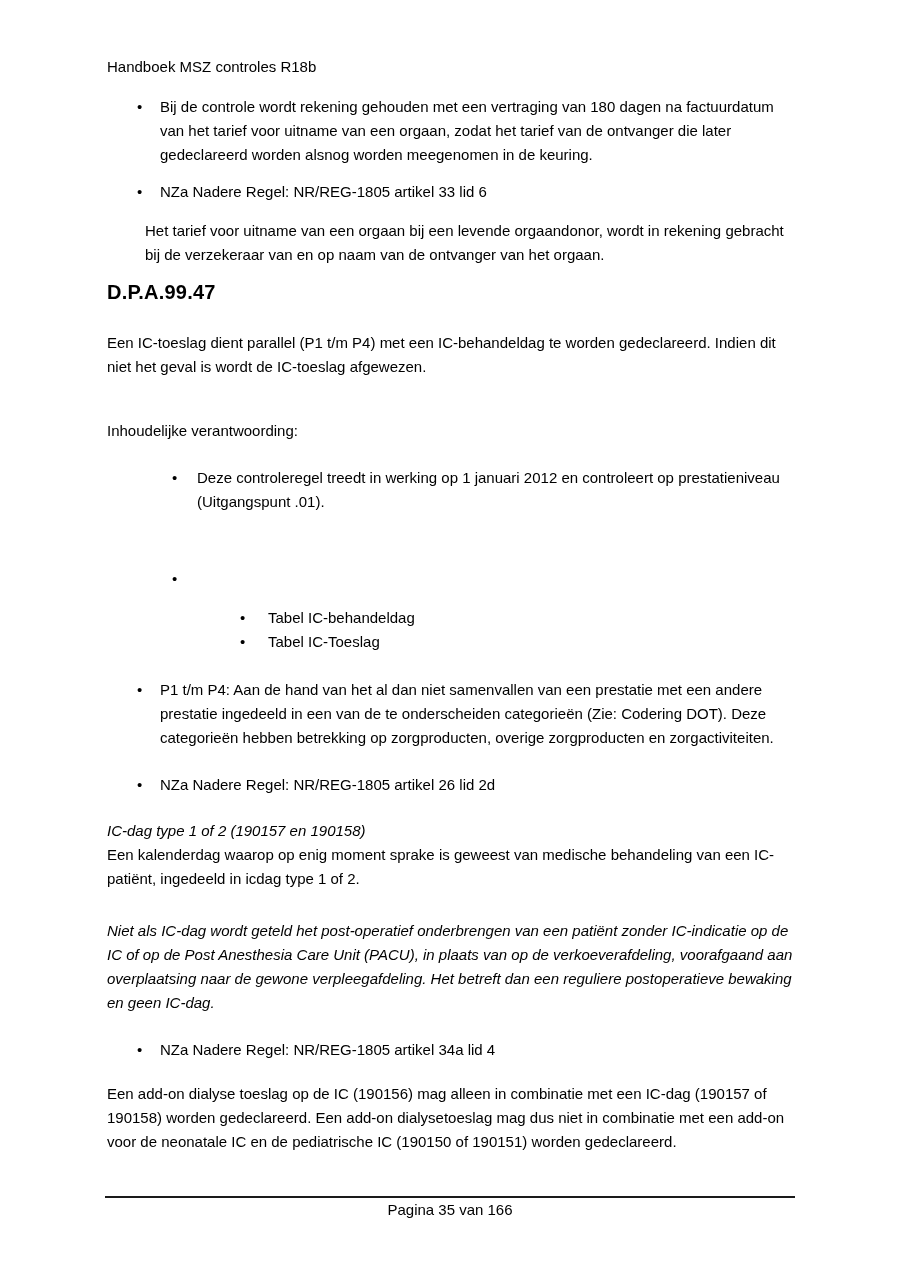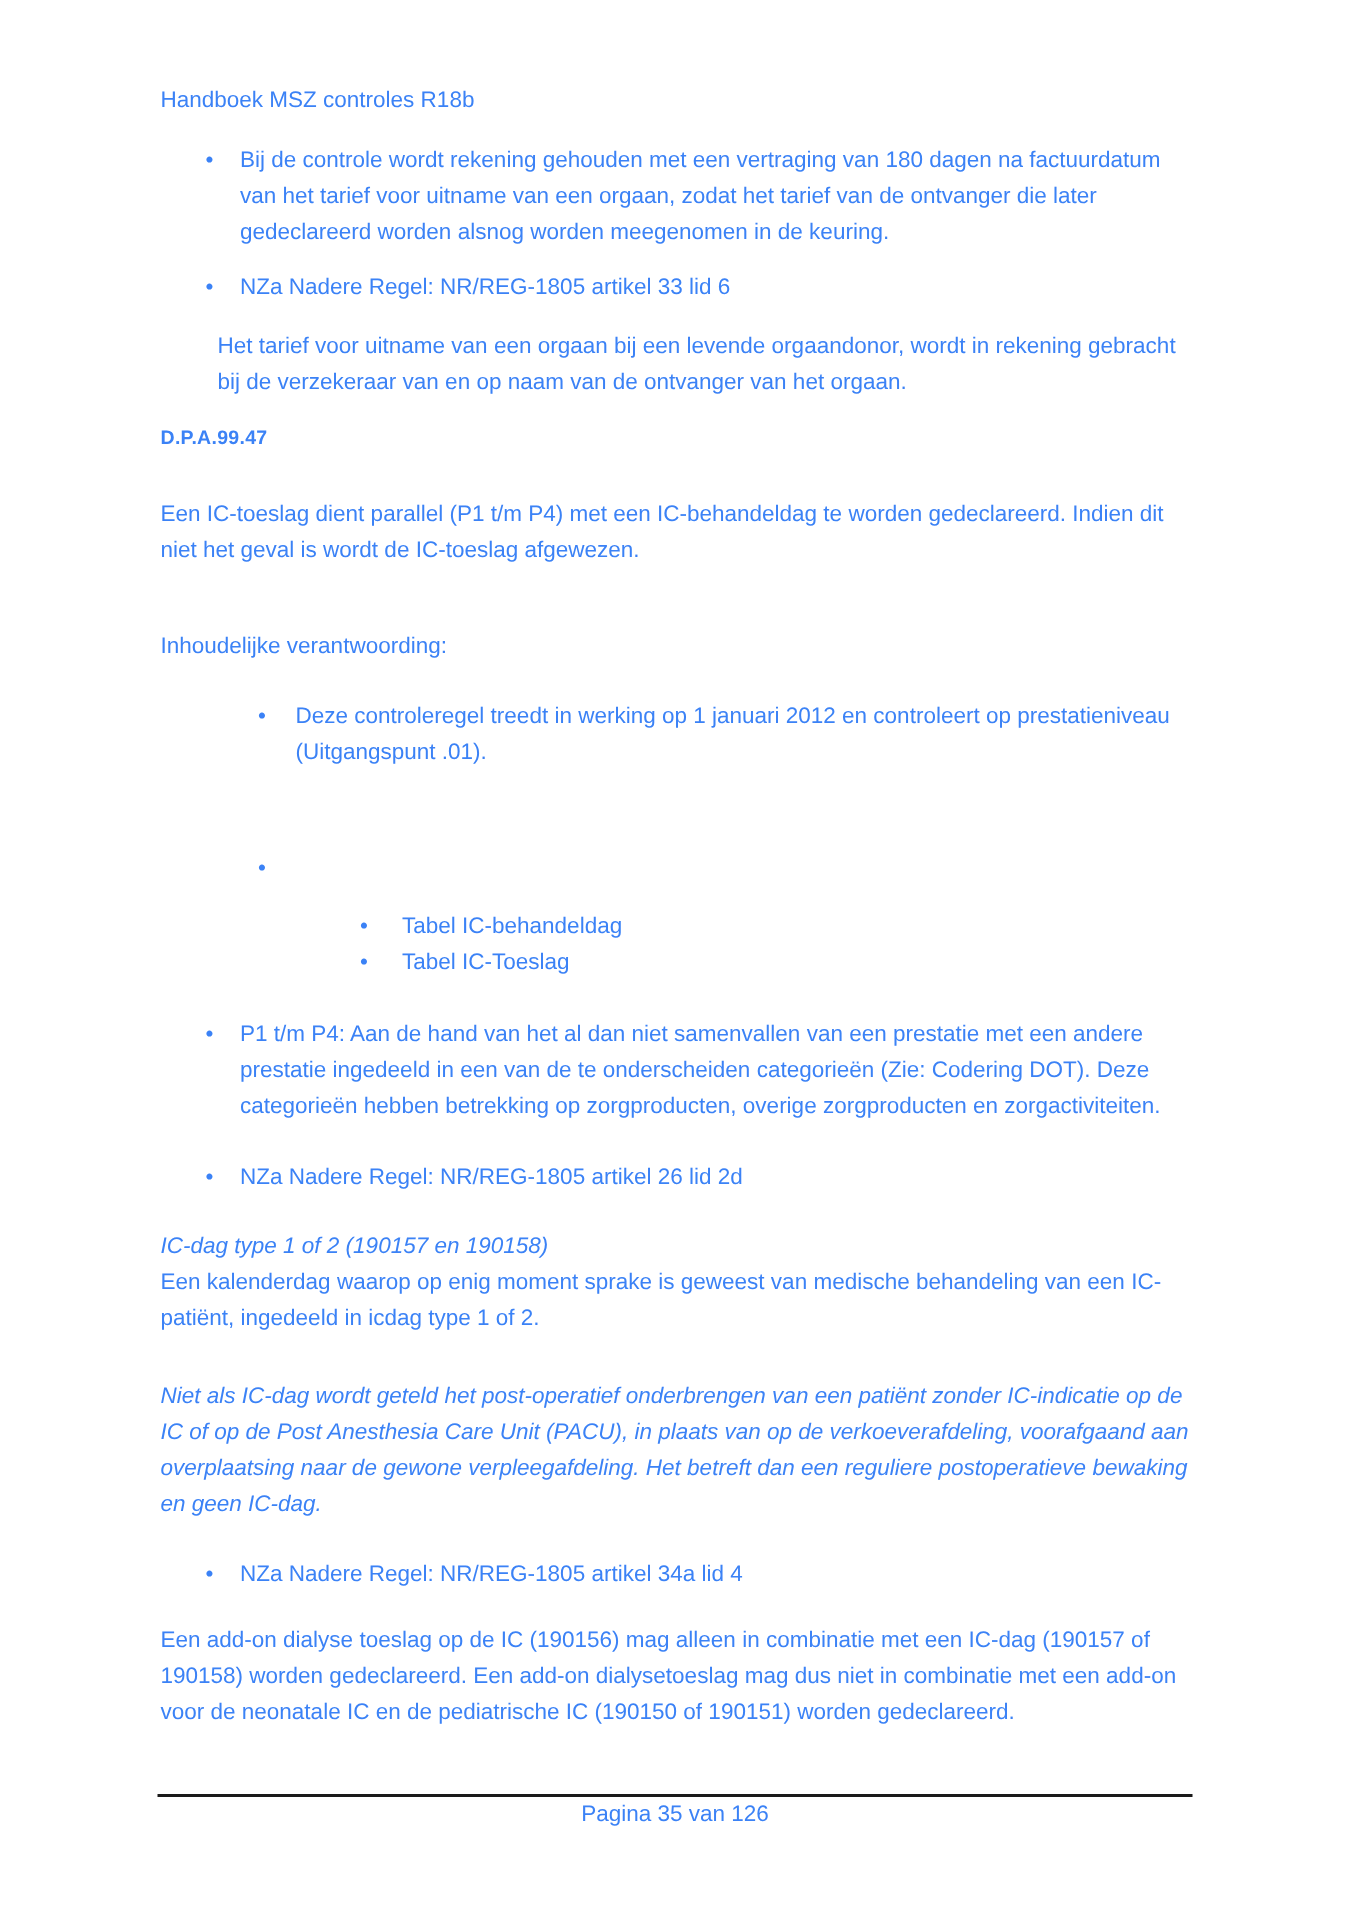--- a/index.html
+++ b/index.html
@@ -6,21 +6,21 @@
     margin: 0;
     padding: 0;
     background: #ffffff;
   }
   .page {
     position: relative;
     width: 900px;
     height: 1273px;
     background: #ffffff;
     font-family: "Liberation Sans", sans-serif;
-    color: #3b82f6;
+    color: #000000;
     overflow: hidden;
     border-radius: 27px;
   }
   .content {
     position: absolute;
     left: 107px;
     top: 55px;
     width: 688px;
     font-size: 15px;
     line-height: 24px;
@@ -43,21 +43,21 @@
   .li.l2 .marker { width: 25px; }
   .li.l3 { padding-left: 133px; }
   .li.l3 .marker { width: 28px; }
   .li-text { flex: 1 1 auto; }
 
   .mt-b1   { margin-top: 16px; }
   .mt-b2   { margin-top: 13px; }
   .mt-par1 { margin-top: 15px; margin-left: 38px; }
   .heading {
     margin-top: 12px;
-    font-size: 13px;
+    font-size: 20px;
     line-height: 26px;
     font-weight: 700;
     letter-spacing: 0.2px;
   }
   .mt-intro { margin-top: 26px; }
   .mt-label { margin-top: 40px; }
   .mt-ctrl  { margin-top: 23px; }
   .mt-uitg  { margin-top: 53px; }
   .mt-tab   { margin-top: 15px; }
   .mt-p1p4  { margin-top: 24px; }
@@ -152,14 +152,14 @@
     <div class="li l1 mt-nza34">
       <span class="marker">•</span>
       <span class="li-text">NZa Nadere Regel: NR/REG-1805 artikel 34a lid 4</span>
     </div>
 
     <div class="mt-addon">Een add-on dialyse toeslag op de IC (190156) mag alleen in combinatie met een IC-dag (190157 of 190158) worden gedeclareerd. Een add-on dialysetoeslag mag dus niet in combinatie met een add-on voor de neonatale IC en de pediatrische IC (190150 of 190151) worden gedeclareerd.</div>
 
   </div>
 
   <div class="footer-rule"></div>
-  <div class="footer-text">Pagina 35 van 126</div>
+  <div class="footer-text">Pagina 35 van 166</div>
 </div>
 
 </body></html>

